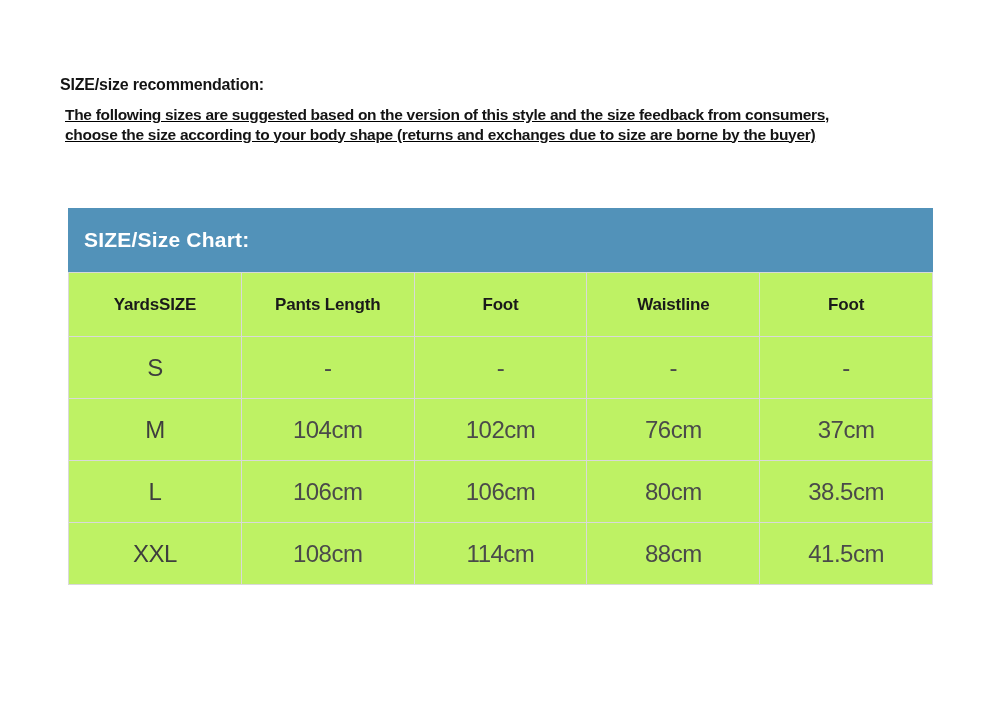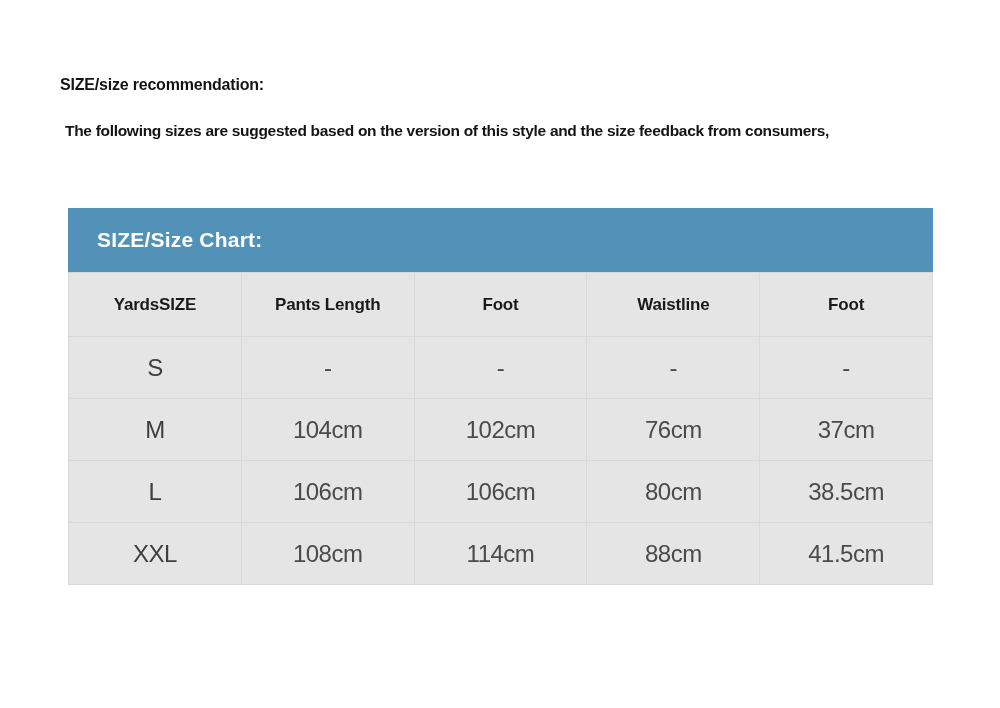--- a/index.html
+++ b/index.html
@@ -17,54 +17,55 @@
     left: 60px;
     top: 76px;
     font-size: 16px;
     font-weight: 700;
     color: #141414;
     letter-spacing: -0.2px;
   }
   .intro {
     position: absolute;
     left: 65px;
-    top: 121px;
+    top: 105px;
+    text-decoration: underline;
   }
   .intro .line {
     white-space: nowrap;
     font-size: 15.5px;
     font-weight: 700;
     color: #141414;
     line-height: 19.5px;
     letter-spacing: -0.3px;
   }
   .chart-section {
     position: absolute;
     left: 68px;
     top: 208px;
     width: 865px;
   }
   .title-bar {
     height: 64px;
     background: var(--accent-blue, #5292B9);
     display: flex;
     align-items: center;
-    padding: 0 29px;
+    padding: 0 16px;
   }
   .title-bar .title-text {
     color: var(--title-text, #FFFFFF);
     font-size: 21px;
     font-weight: 700;
     letter-spacing: 0.2px;
   }
   table.size-table {
     width: 100%;
     border-collapse: collapse;
     table-layout: fixed;
-    background: #e5e5e5;
+    background: #bef264;
   }
   .size-table th, .size-table td {
     border: 1px solid var(--table-border, #D9D9D9);
     text-align: center;
     vertical-align: middle;
     padding: 0;
   }
   .size-table th {
     height: 64px;
     font-size: 17px;
@@ -83,20 +84,21 @@
     color: var(--size-text, #3E3E3E);
   }
 </style>
 </head>
 <body>
 
 <div class="heading">SIZE/size recommendation:</div>
 
 <div class="intro">
   <div class="line">The following sizes are suggested based on the version of this style and the size feedback from consumers,</div>
+  <div class="line">choose the size according to your body shape (returns and exchanges due to size are borne by the buyer)</div>
 </div>
 
 <div class="chart-section">
   <div class="title-bar">
     <span class="title-text">SIZE/Size Chart:</span>
   </div>
   <table class="size-table">
     <thead>
       <tr>
         <th>YardsSIZE</th>

